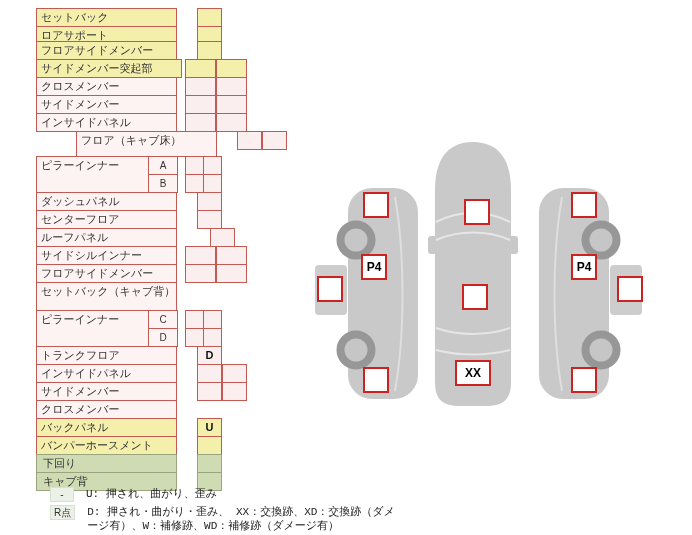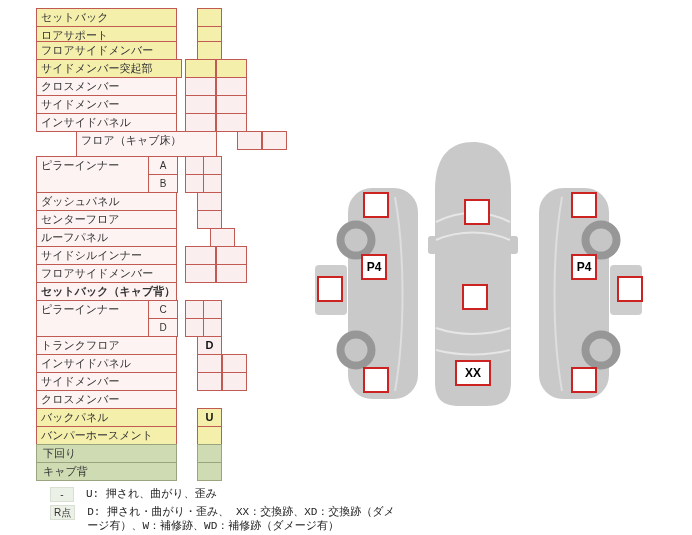--- a/index.html
+++ b/index.html
@@ -126,21 +126,21 @@
       <div class="rowgroup theme-pink" style="height: 19px;">
         <div class="label-box">サイドシルインナー</div>
         <div class="cell" style="left: 149px; top: 0px; width: 31px;"></div>
         <div class="cell" style="left: 180px; top: 0px; width: 31px;"></div>
       </div>
       <div class="rowgroup theme-pink" style="height: 19px;">
         <div class="label-box">フロアサイドメンバー</div>
         <div class="cell" style="left: 149px; top: 0px; width: 31px;"></div>
         <div class="cell" style="left: 180px; top: 0px; width: 31px;"></div>
       </div>
-      <div class="rowgroup theme-pink" style="height: 19px; font-weight: bold;">
+      <div class="rowgroup theme-pink" style="height: 29px;">
         <div class="label-box">セットバック（キャブ背）</div>
       </div>
       <div class="rowgroup theme-pink" style="height: 37px;">
         <div class="label-box has-sub">ピラーインナー</div>
         <div class="sub-box" style="top: 0px;">C</div>
         <div class="cell" style="left: 149px; top: 0px; width: 19px;"></div>
         <div class="cell" style="left: 167px; top: 0px; width: 19px;"></div>
         <div class="sub-box" style="top: 18px;">D</div>
         <div class="cell" style="left: 149px; top: 18px; width: 19px;"></div>
         <div class="cell" style="left: 167px; top: 18px; width: 19px;"></div>

